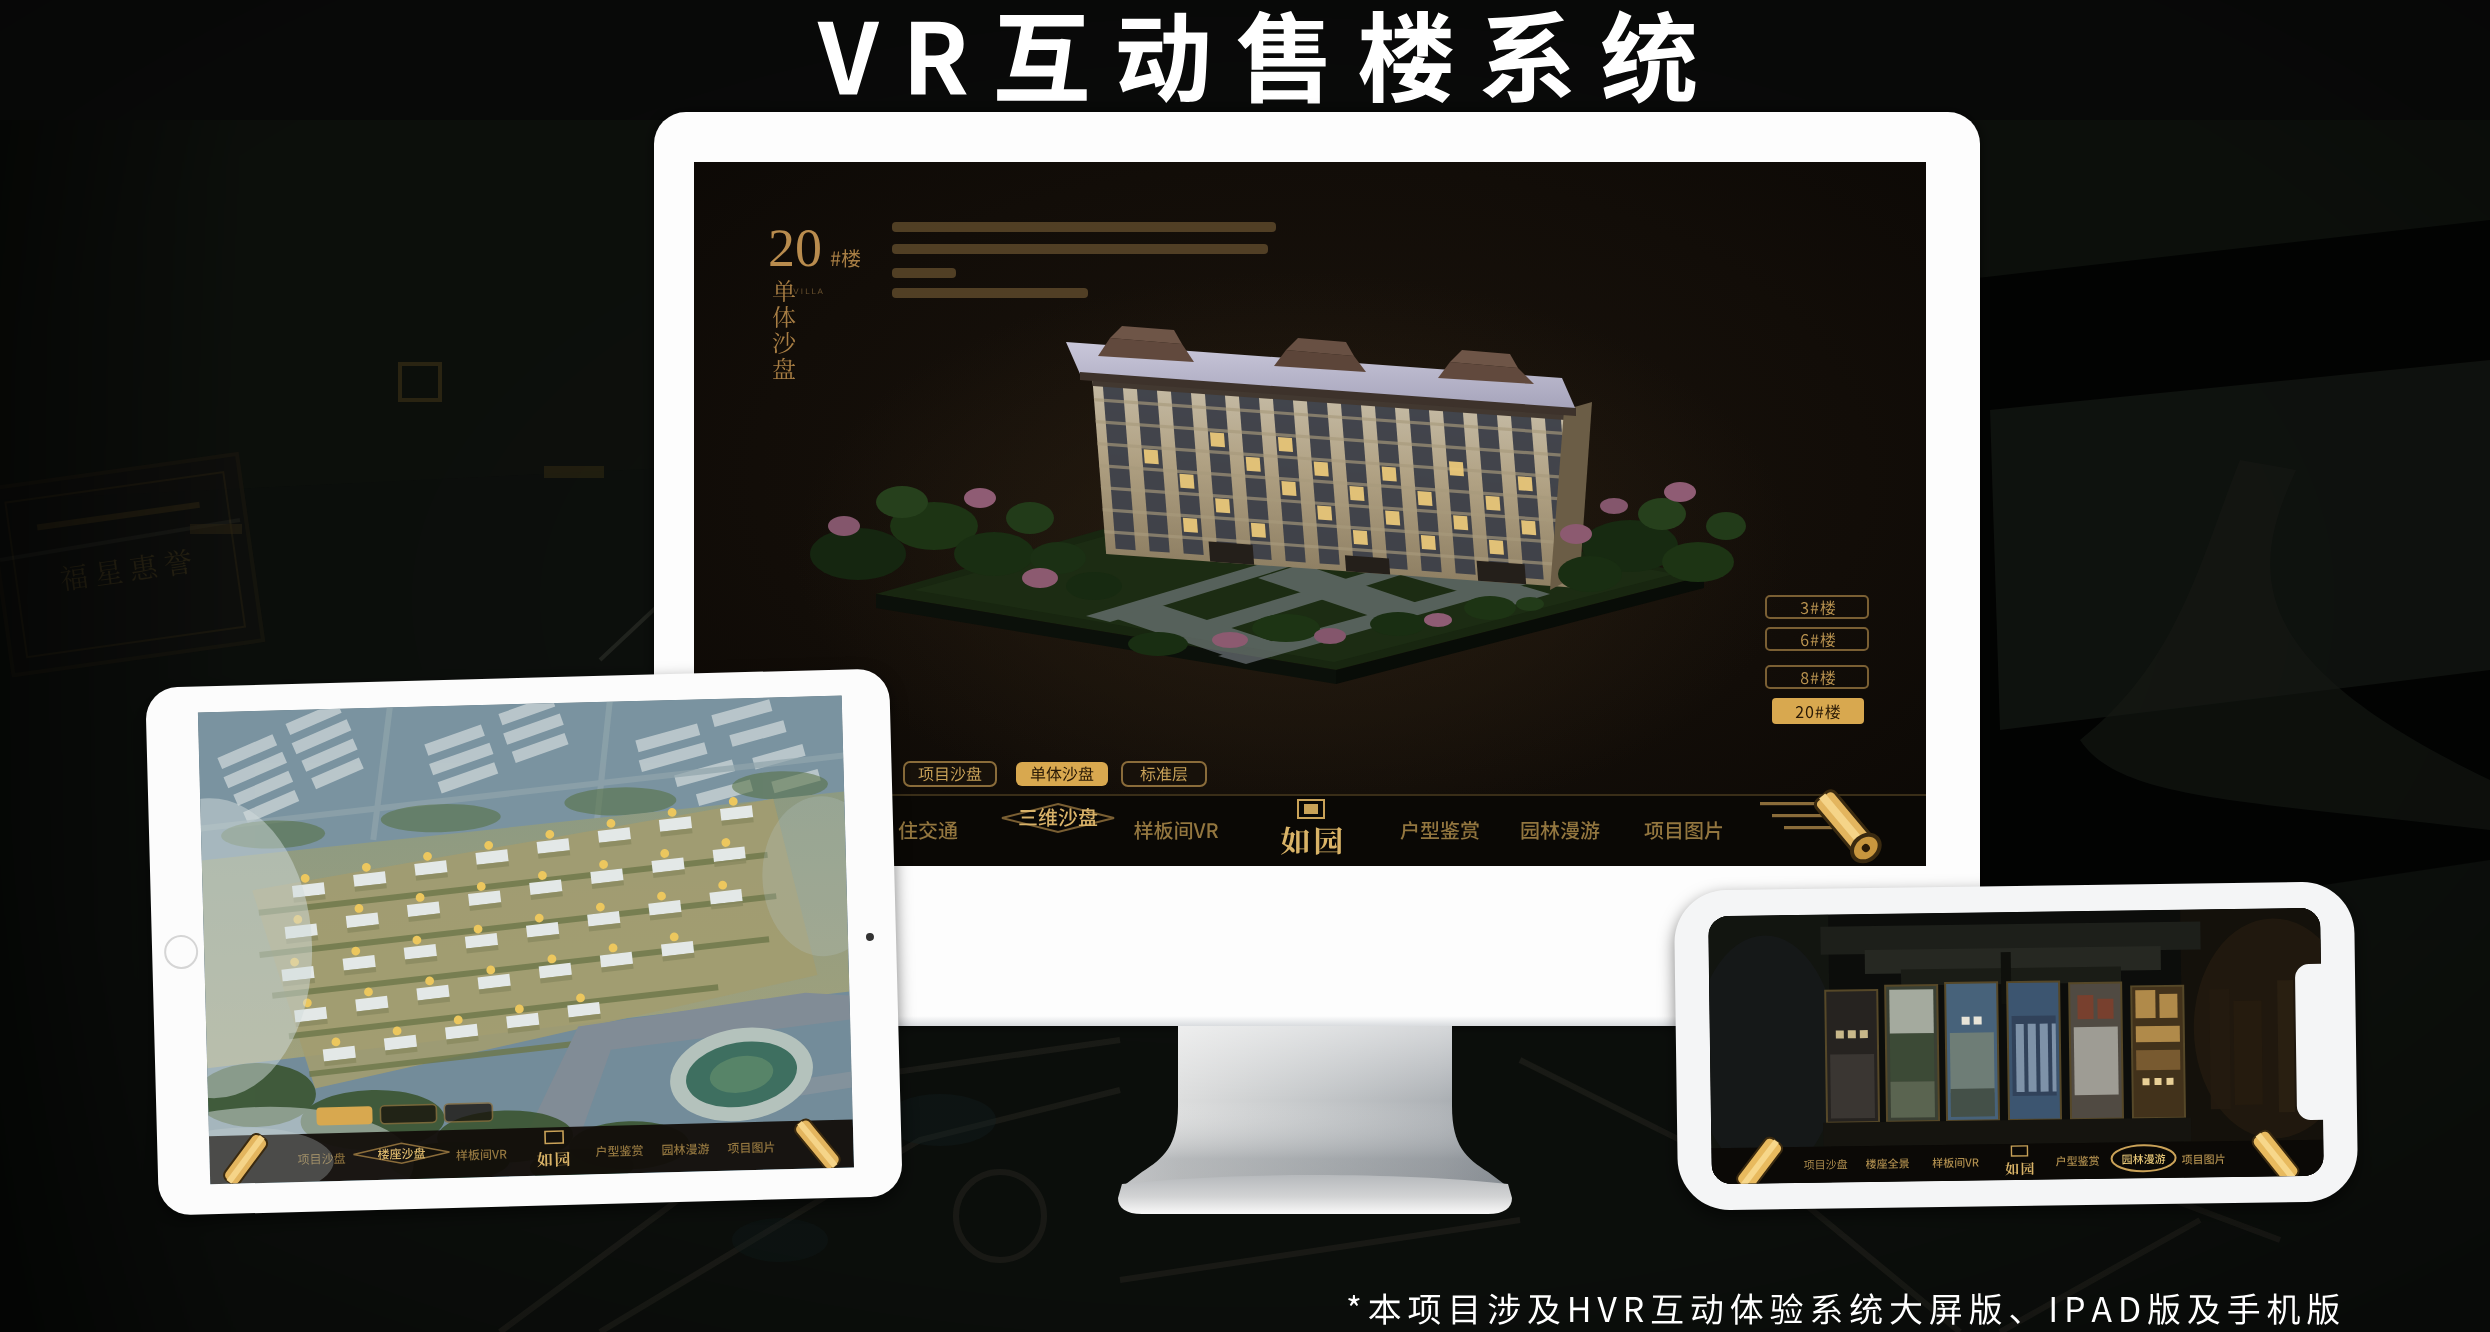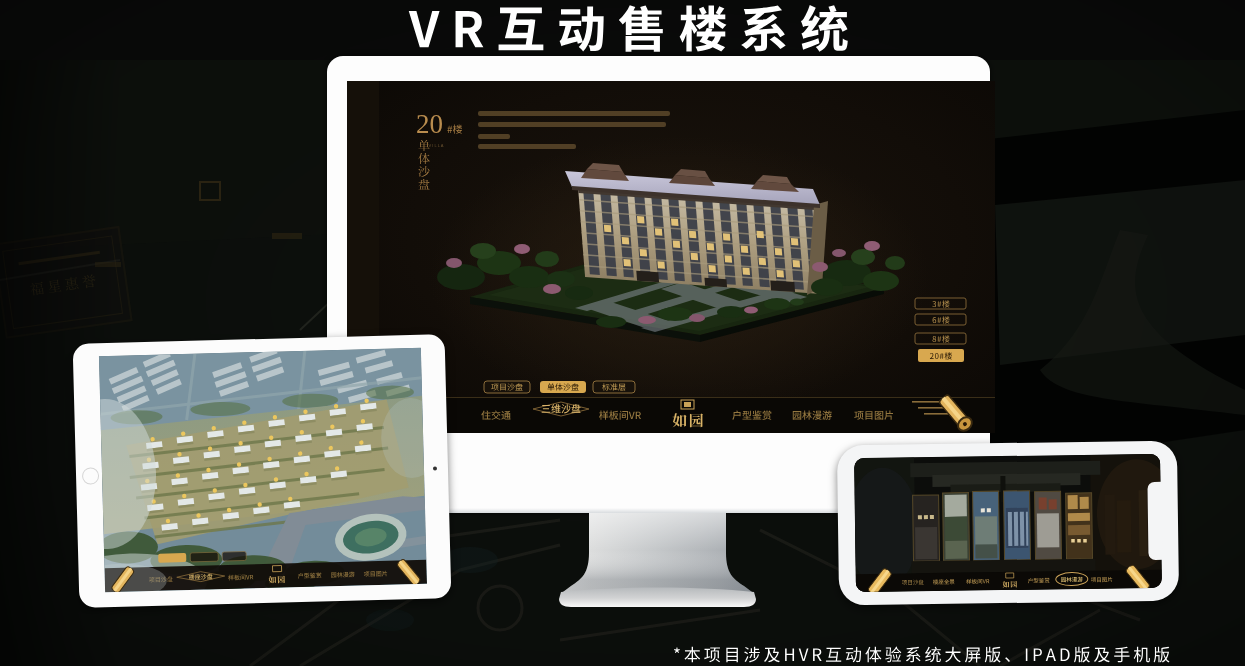--- a/index.html
+++ b/index.html
@@ -148,21 +148,21 @@
 
 <svg class="abs" style="left:0;top:0" width="1245" height="62" viewBox="0 0 1245 62">
 <use href="#Ttitle" transform="translate(409.0,47.2) scale(0.049)" fill="#ffffff"></use>
 </svg>
 
 <div class="abs" style="left:327px;top:56px;width:663px;height:457px;background:#fdfdfd;
      border-radius:16px;box-shadow:0 0 6px rgba(0,0,0,0.6);"></div>
 
 <div class="abs" style="left:327px;top:508px;width:663px;height:5px;background:linear-gradient(#fdfdfd,#d9dcdf);"></div>
 
-<div class="abs" style="left:347px;top:81px;width:616px;height:352px;background:#151009;overflow:hidden;padding-left:32px;">
+<div class="abs" style="left:347px;top:81px;width:616px;height:352px;background:#151009;overflow:hidden;">
 <svg width="616" height="352" viewBox="0 0 616 352">
   <defs>
     <radialGradient id="scrbg" cx="50%" cy="45%" r="75%">
       <stop offset="0%" stop-color="#1a130c"></stop>
       <stop offset="60%" stop-color="#120d08"></stop>
       <stop offset="100%" stop-color="#0b0805"></stop>
     </radialGradient>
   </defs>
   <rect width="616" height="352" fill="url(#scrbg)"></rect>
 

